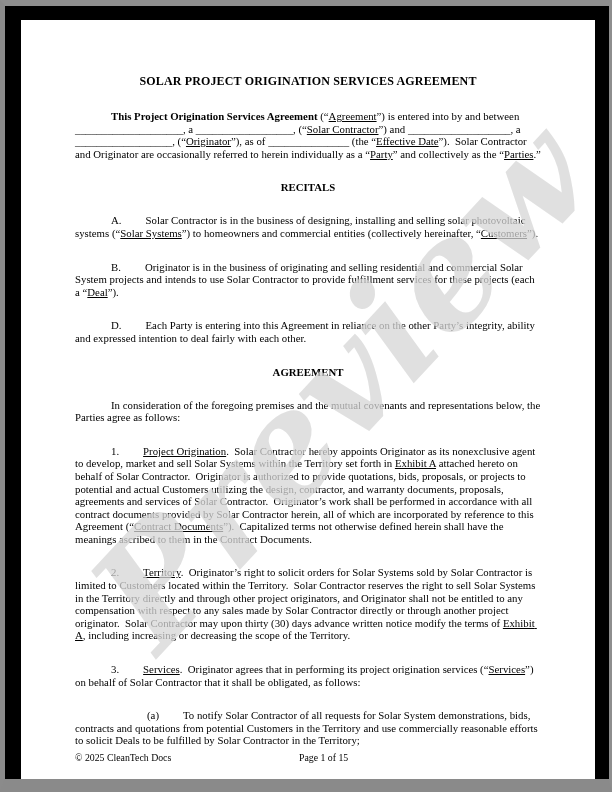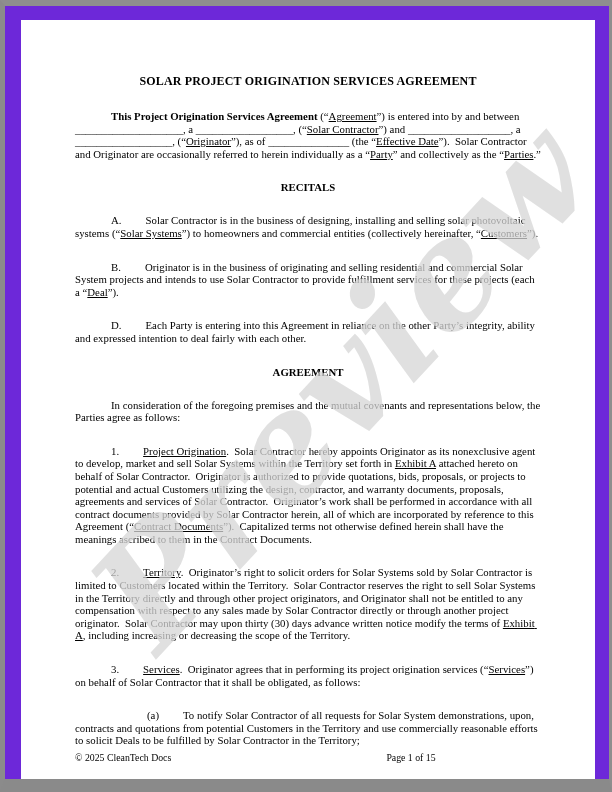--- a/index.html
+++ b/index.html
@@ -10,21 +10,21 @@
     font-family: "Liberation Serif", "DejaVu Serif", serif;
     overflow: hidden;
   }
   .frame {
     position: absolute; inset: 0;
     box-sizing: border-box;
     border-left: 5px solid #8b8b8b;
     border-top: 6px solid #8e8e8e;
     border-right: 3px solid #8e8e8e;
     border-bottom: 13px solid #8a8a8a;
-    background: #6d28d9;
+    background: #000000;
   }
   .paper {
     position: absolute; left: 16px; top: 14px;
     width: 574px; height: 759px;
     background: #ffffff;
     color: #000000;
     overflow: hidden;
   }
   .content {
     position: absolute; left: 54px; right: 54px; top: 54px;
@@ -60,21 +60,21 @@
     z-index: 5;
     pointer-events: none;
   }
   .footer {
     position: absolute; left: 54px; right: 72px; bottom: 16px;
     display: flex; align-items: baseline;
     font-size: 9.8px;
     z-index: 1;
   }
   .footer .f-left  { flex: 1; text-align: left; }
-  .footer .f-center{ flex: 1; text-align: center; }
+  .footer .f-center{ flex: 1; text-align: left; }
   .footer .f-right { flex: 1; text-align: right; }
 </style>
 </head>
 <body>
 
 <div class="frame">
   <div class="paper">
 
     <div class="content">
       <h1 class="doc-title">SOLAR PROJECT ORIGINATION SERVICES AGREEMENT</h1>
@@ -88,21 +88,21 @@
       <p class="para"><span>D.</span><span class="run-tab"></span><span>Each Party is entering into this Agreement in reliance on the other Party’s integrity, ability and expressed intention to deal fairly with each other.</span></p>
 
       <h2 class="center-heading">AGREEMENT</h2>
 
       <p class="para"><span>In consideration of the foregoing premises and the mutual covenants and representations below, the Parties agree as follows:</span></p>
 
       <p class="para"><span>1.</span><span class="run-tab"></span><span class="run-u">Project Origination</span><span>.  Solar Contractor hereby appoints Originator as its nonexclusive agent to develop, market and sell Solar Systems within the Territory set forth in </span><span class="run-u">Exhibit A</span><span> attached hereto on behalf of Solar Contractor.  Originator is authorized to provide quotations, bids, proposals, or projects to potential and actual Customers utilizing the design, contractor, and warranty documents, proposals, agreements and services of Solar Contractor.  Originator’s work shall be performed in accordance with all contract documents provided by Solar Contractor herein, all of which are incorporated by reference to this Agreement (“</span><span class="run-u">Contract Documents</span><span>”).  Capitalized terms not otherwise defined herein shall have the meanings ascribed to them in the Contract Documents.</span></p>
       <p class="para"><span>2.</span><span class="run-tab"></span><span class="run-u">Territory</span><span>.  Originator’s right to solicit orders for Solar Systems sold by Solar Contractor is limited to Customers located within the Territory.  Solar Contractor reserves the right to sell Solar Systems in the Territory directly and through other project originators, and Originator shall not be entitled to any compensation with respect to any sales made by Solar Contractor directly or through another project originator.  Solar Contractor may upon thirty (30) days advance written notice modify the terms of </span><span class="run-u">Exhibit A</span><span>, including increasing or decreasing the scope of the Territory.</span></p>
       <p class="para"><span>3.</span><span class="run-tab"></span><span class="run-u">Services</span><span>.  Originator agrees that in performing its project origination services (“</span><span class="run-u">Services</span><span>”) on behalf of Solar Contractor that it shall be obligated, as follows:</span></p>
 
-      <p class="para sub"><span>(a)</span><span class="run-tab"></span><span>To notify Solar Contractor of all requests for Solar System demonstrations, upon, contracts and quotations from potential Customers in the Territory and use commercially reasonable efforts to solicit Deals to be fulfilled by Solar Contractor in the Territory;</span></p>
+      <p class="para sub"><span>(a)</span><span class="run-tab"></span><span>To notify Solar Contractor of all requests for Solar System demonstrations, bids, contracts and quotations from potential Customers in the Territory and use commercially reasonable efforts to solicit Deals to be fulfilled by Solar Contractor in the Territory;</span></p>
     </div>
 
     <div class="watermark">Preview</div>
 
     <div class="footer">
       <span class="f-left">© 2025 CleanTech Docs</span>
       <span class="f-center">Page 1 of 15</span>
     </div>
 
   </div>

